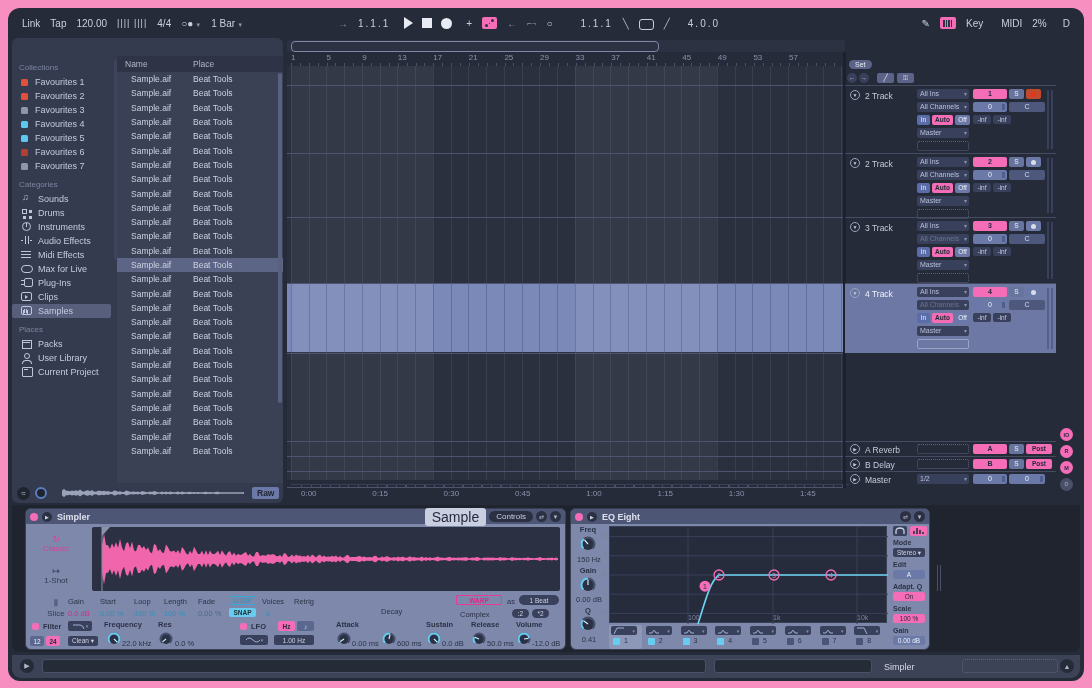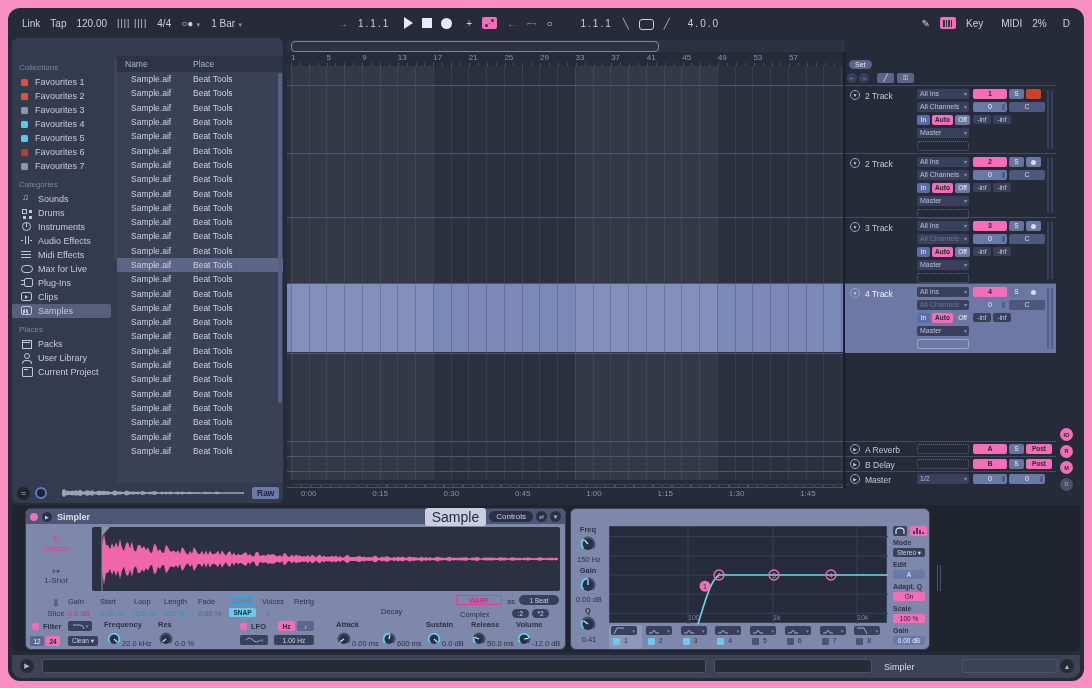--- a/index.html
+++ b/index.html
@@ -783,20 +783,29 @@
             <div class="knob" style="left: 490px; top: 107px;"><svg width="16" height="16">
                 <circle cx="8" cy="8" r="5" fill="#2b3144"></circle>
                 <path d="M4.11,11.89 A5.5,5.5 0 1 1 11.89,11.89" stroke="#454d6a" stroke-width="2" fill="none"></path>
                 <path d="M4.11,11.89 A5.5,5.5 0 1 1 13.43,7.14" stroke="#66cdf0" stroke-width="2" fill="none"></path>
                 <line x1="8" y1="8" x2="12.44" y2="7.30" stroke="#cdeefb" stroke-width="1.2"></line>
               </svg></div>
             <div class="dvalue v-dark" style="left: 506px; top: 115px;">-12.0 dB</div>
           </div>
       </div>
       <div class="device" id="eq" style="left:558px;width:360px;">
+        <div class="dev-header">
+          <span class="led"></span>
+          <span class="dev-expand">▶</span>
+          <span class="dev-title">EQ Eight</span>
+          <span class="dev-hright">
+            <span class="hdr-circle">⇄</span>
+            <span class="hdr-circle">▼</span>
+          </span>
+        </div>
         <div class="dev-body" id="eq-body">
             <div class="dlabel" style="left: 0px; top: 1px; width: 34px; text-align: center; font-weight: bold;">Freq</div>
             <div class="knob" style="left: 8px; top: 11px;"><svg width="18" height="18">
                 <circle cx="9" cy="9" r="6" fill="#2b3144"></circle>
                 <path d="M4.40,13.60 A6.5,6.5 0 1 1 13.60,13.60" stroke="#454d6a" stroke-width="2" fill="none"></path>
                 <path d="M4.40,13.60 A6.5,6.5 0 0 1 4.78,4.06" stroke="#66cdf0" stroke-width="2" fill="none"></path>
                 <line x1="9" y1="9" x2="5.43" y2="4.82" stroke="#cdeefb" stroke-width="1.2"></line>
               </svg></div>
             <div class="dvalue v-dark" style="left: 0px; top: 31px; width: 36px; text-align: center;">150 Hz</div>
             <div class="dlabel" style="left: 0px; top: 42px; width: 34px; text-align: center; font-weight: bold;">Gain</div>

